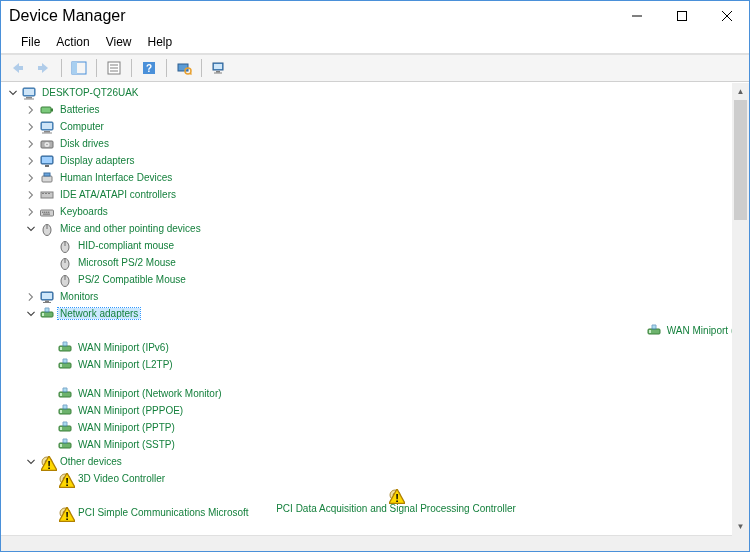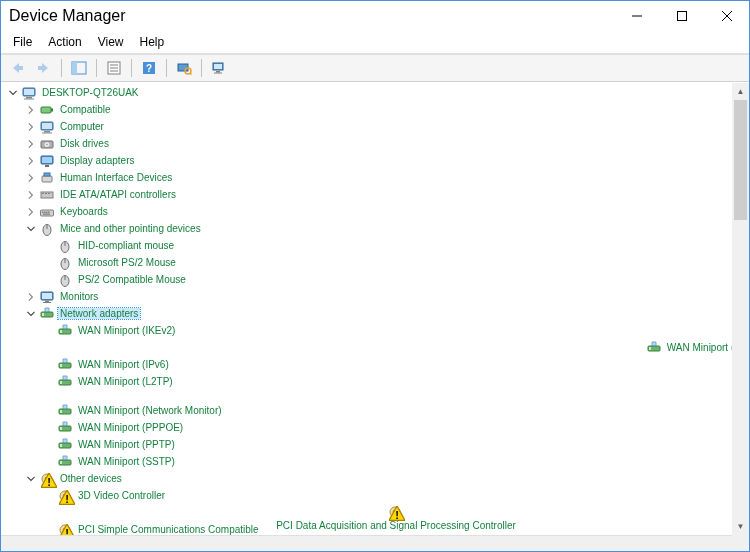--- a/index.html
+++ b/index.html
@@ -6,21 +6,21 @@
 body { width: 750px; height: 552px; background: #fff; border: 1px solid #4a90d9; position: relative; overflow: hidden; font-size: 12px; }
 
 
 .titlebar { height: 30px; background: #fff; display: flex; align-items: center; padding-left: 8px; }
 .titlebar .title { font-size: 16px; flex: 1; color: #000; }
 .win-controls { display: flex; height: 30px; }
 .win-btn { width: 45px; height: 30px; display: flex; align-items: center; justify-content: center; }
 .win-btn svg { width: 10px; height: 10px; }
 
 
-.menubar { height: 22px; background: #fff; display: flex; align-items: center; padding-left: 4px; }
+.menubar { height: 22px; background: #fff; display: flex; align-items: center; padding-left: 12px; }
 .menu-item { padding: 2px 8px; font-size: 12px; color: #000; }
 .menu-sep { height: 1px; background: #e0e0e0; }
 
 
 .toolbar { height: 28px; background: #f5f5f5; display: flex; align-items: center; padding: 0 4px; border-top: 1px solid #e0e0e0; border-bottom: 1px solid #d0d0d0; gap: 3px; }
 .tool-btn { width: 24px; height: 22px; display: flex; align-items: center; justify-content: center; }
 .tool-btn.disabled { opacity: 0.4; }
 .tool-sep { width: 1px; height: 18px; background: #c0c0c0; margin: 0 2px; }
 
 
@@ -223,21 +223,21 @@
         <span class="expand ">
           <svg width="10" height="10" viewBox="0 0 14 14">
             <use href="#chev-right"></use>
           </svg>
         </span>
         <span class="node-icon">
           <svg viewBox="0 0 16 16">
             <use href="#i-battery"></use>
           </svg>
         </span>
-        <span class="label">Compatible</span>
+        <span class="label">Batteries</span>
       </div>
       <div class="tree-row" style="padding-left: 22px;">
         <span class="expand ">
           <svg width="10" height="10" viewBox="0 0 14 14">
             <use href="#chev-right"></use>
           </svg>
         </span>
         <span class="node-icon">
           <svg viewBox="0 0 16 16">
             <use href="#i-computer"></use>
@@ -368,29 +368,20 @@
           <svg width="10" height="10" viewBox="0 0 14 14">
             <use href="#chev-down"></use>
           </svg>
         </span>
         <span class="node-icon">
           <svg viewBox="0 0 16 16">
             <use href="#i-network"></use>
           </svg>
         </span>
         <span class="label">Network adapters</span>
-      </div>
-      <div class="tree-row" style="padding-left: 40px;">
-        <span class="expand none"></span>
-        <span class="node-icon">
-          <svg viewBox="0 0 16 16">
-            <use href="#i-network"></use>
-          </svg>
-        </span>
-        <span class="label">WAN Miniport (IKEv2)</span>
       </div>
       <div class="tree-row" style="padding-left: 40px; justify-content: flex-end;">
         <span class="expand none"></span>
         <span class="node-icon">
           <svg viewBox="0 0 16 16">
             <use href="#i-network"></use>
           </svg>
         </span>
         <span class="label">WAN Miniport (IP)</span>
       </div>
@@ -491,21 +482,21 @@
       <div class="tree-row" style="padding-left: 40px;">
         <span class="expand none"></span>
         <span class="node-icon">
           <svg viewBox="0 0 16 16">
             <use href="#i-other"></use>
           </svg>
           <svg class="warn-overlay" viewBox="0 0 10 10">
             <use href="#i-warn"></use>
           </svg>
         </span>
-        <span class="label">PCI Simple Communications Compatible</span>
+        <span class="label">PCI Simple Communications Microsoft</span>
       </div>
     </div>
 </div>
 
 <div class="scrollbar-v">
   <div class="scrollbar-arrow">▲</div>
   <div class="scrollbar-thumb" style="top:17px; height:120px;"></div>
   <div class="scrollbar-arrow" style="position:absolute;bottom:0;width:100%;">▼</div>
 </div>
 <div class="footer"></div>

